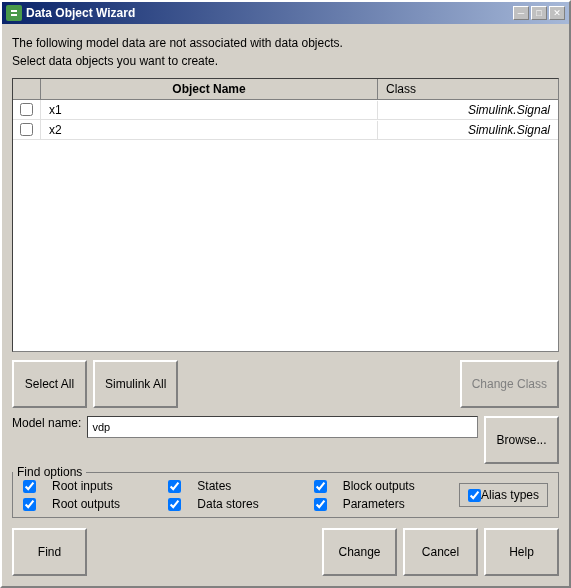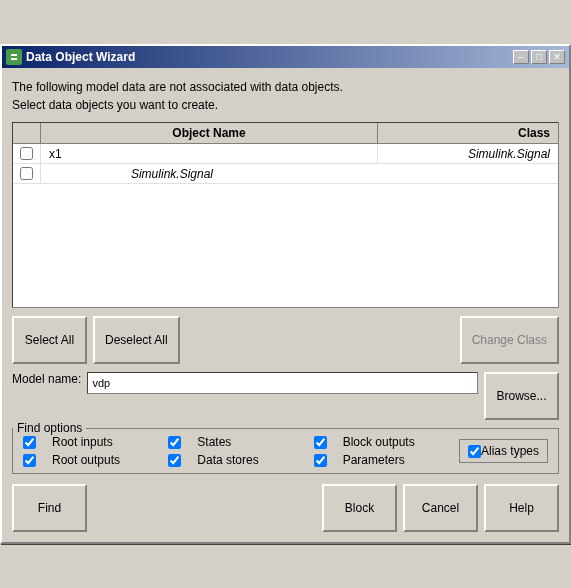--- a/index.html
+++ b/index.html
@@ -9,21 +9,21 @@
       background: #d4d0c8;
       display: flex;
       justify-content: center;
       align-items: center;
       width: 571px;
       height: 588px;
       overflow: hidden;
     }
     .window {
       width: 571px;
-      height: 500px;
+      height: 588px;
       background: #d4d0c8;
       border: 2px solid #ffffff;
       border-right-color: #808080;
       border-bottom-color: #808080;
       box-shadow: 1px 1px 0 #404040;
       display: flex;
       flex-direction: column;
     }
     .title-bar {
       background: linear-gradient(to right, #0a246a, #a6b8d8);
@@ -107,22 +107,22 @@
     .col-object-name {
       flex: 1;
       padding: 3px 8px;
       font-weight: bold;
       text-align: center;
       border-right: 1px solid #808080;
     }
     .col-class {
       width: 180px;
       padding: 3px 8px;
-      font-weight: bold;
-      text-align: right;
+      font-weight: normal;
+      text-align: left;
       flex-shrink: 0;
     }
     .table-body {
       flex: 1;
       overflow-y: auto;
     }
     .table-row {
       display: flex;
       border-bottom: 1px solid #e0e0e0;
       align-items: center;
@@ -275,28 +275,29 @@
           <div class="cell-checkbox">
             <input type="checkbox" style="">
           </div>
           <div class="cell-name">x1</div>
           <div class="cell-class">Simulink.Signal</div>
         </div>
         <div class="table-row">
           <div class="cell-checkbox">
             <input type="checkbox" style="">
           </div>
+          <div class="cell-name">x2</div>
           <div class="cell-class">Simulink.Signal</div>
         </div>
       </div>
     </div>
 
     <div class="button-row">
       <button class="win-button">Select All</button>
-      <button class="win-button">Deselect All</button>
+      <button class="win-button">Simulink All</button>
       <div class="spacer"></div>
       <button class="win-button disabled">Change Class</button>
     </div>
 
     <div class="model-name-row">
       <span class="model-name-label">Model name:</span>
       <input class="model-name-input" type="text" value="vdp" style="">
       <button class="win-button">Browse...</button>
     </div>
 
@@ -333,19 +334,19 @@
         <div class="checkbox-row">
           <input type="checkbox" checked="" style="">
           <label>Parameters</label>
         </div>
       </div>
     </div>
 
     <div class="bottom-row">
       <button class="win-button">Find</button>
       <div class="bottom-row-right">
-        <button class="win-button">Block</button>
+        <button class="win-button">Change</button>
         <button class="win-button">Cancel</button>
         <button class="win-button">Help</button>
       </div>
     </div>
   </div>
 </div>
 
 </body></html>

